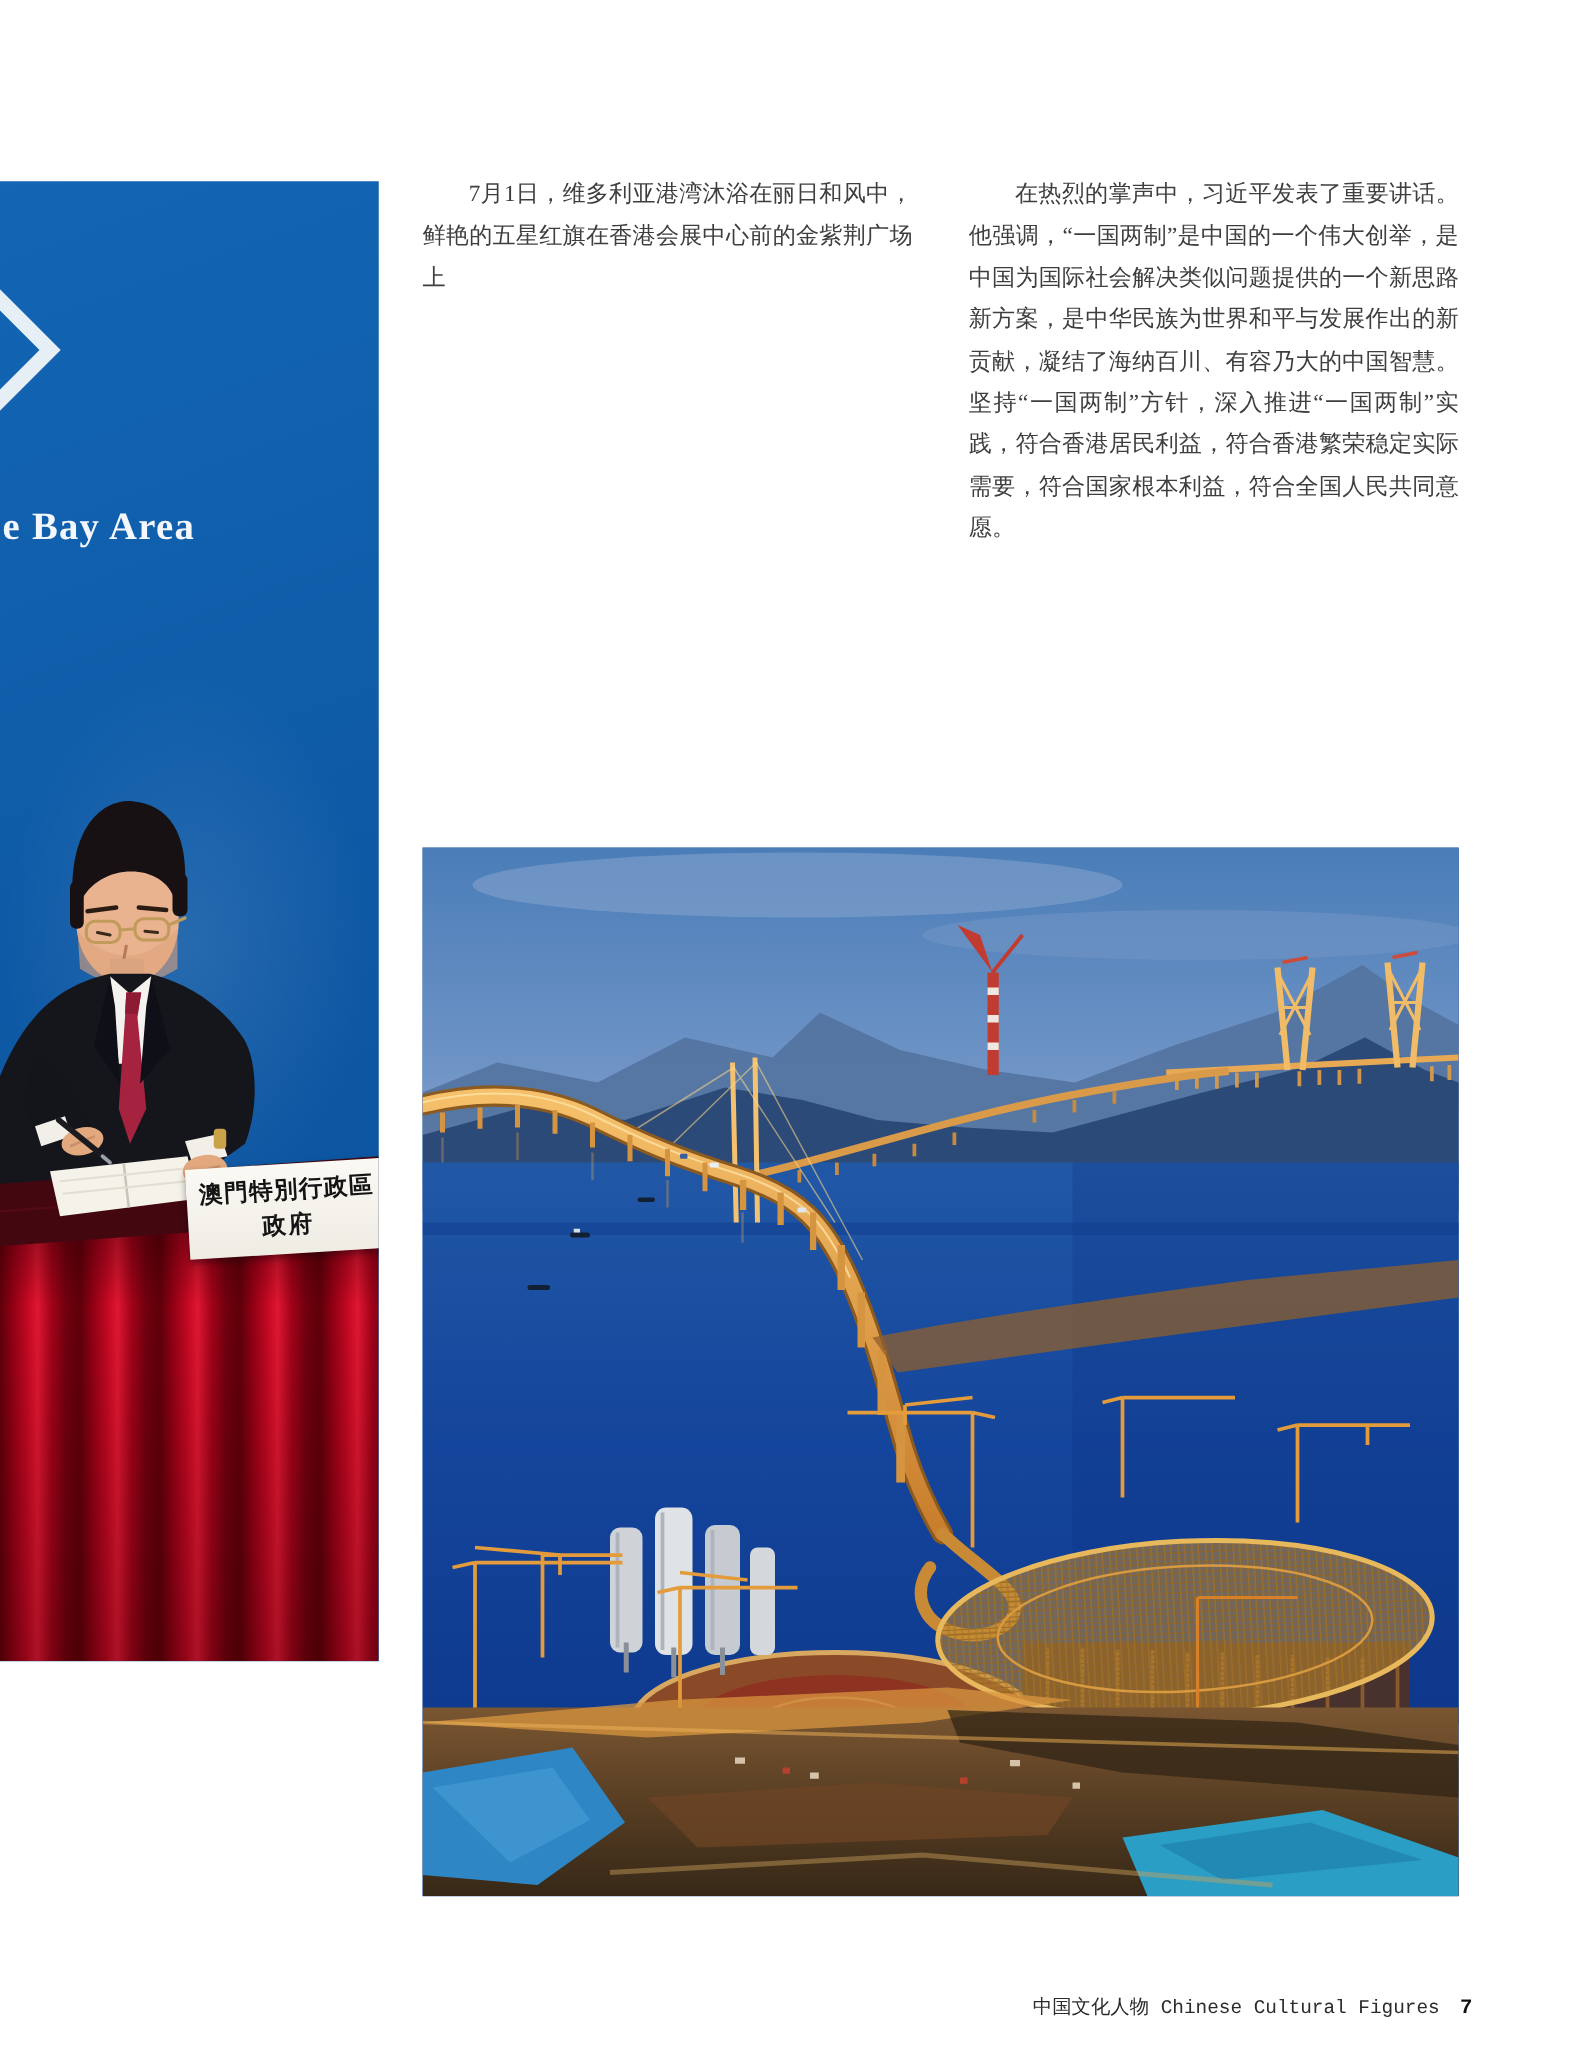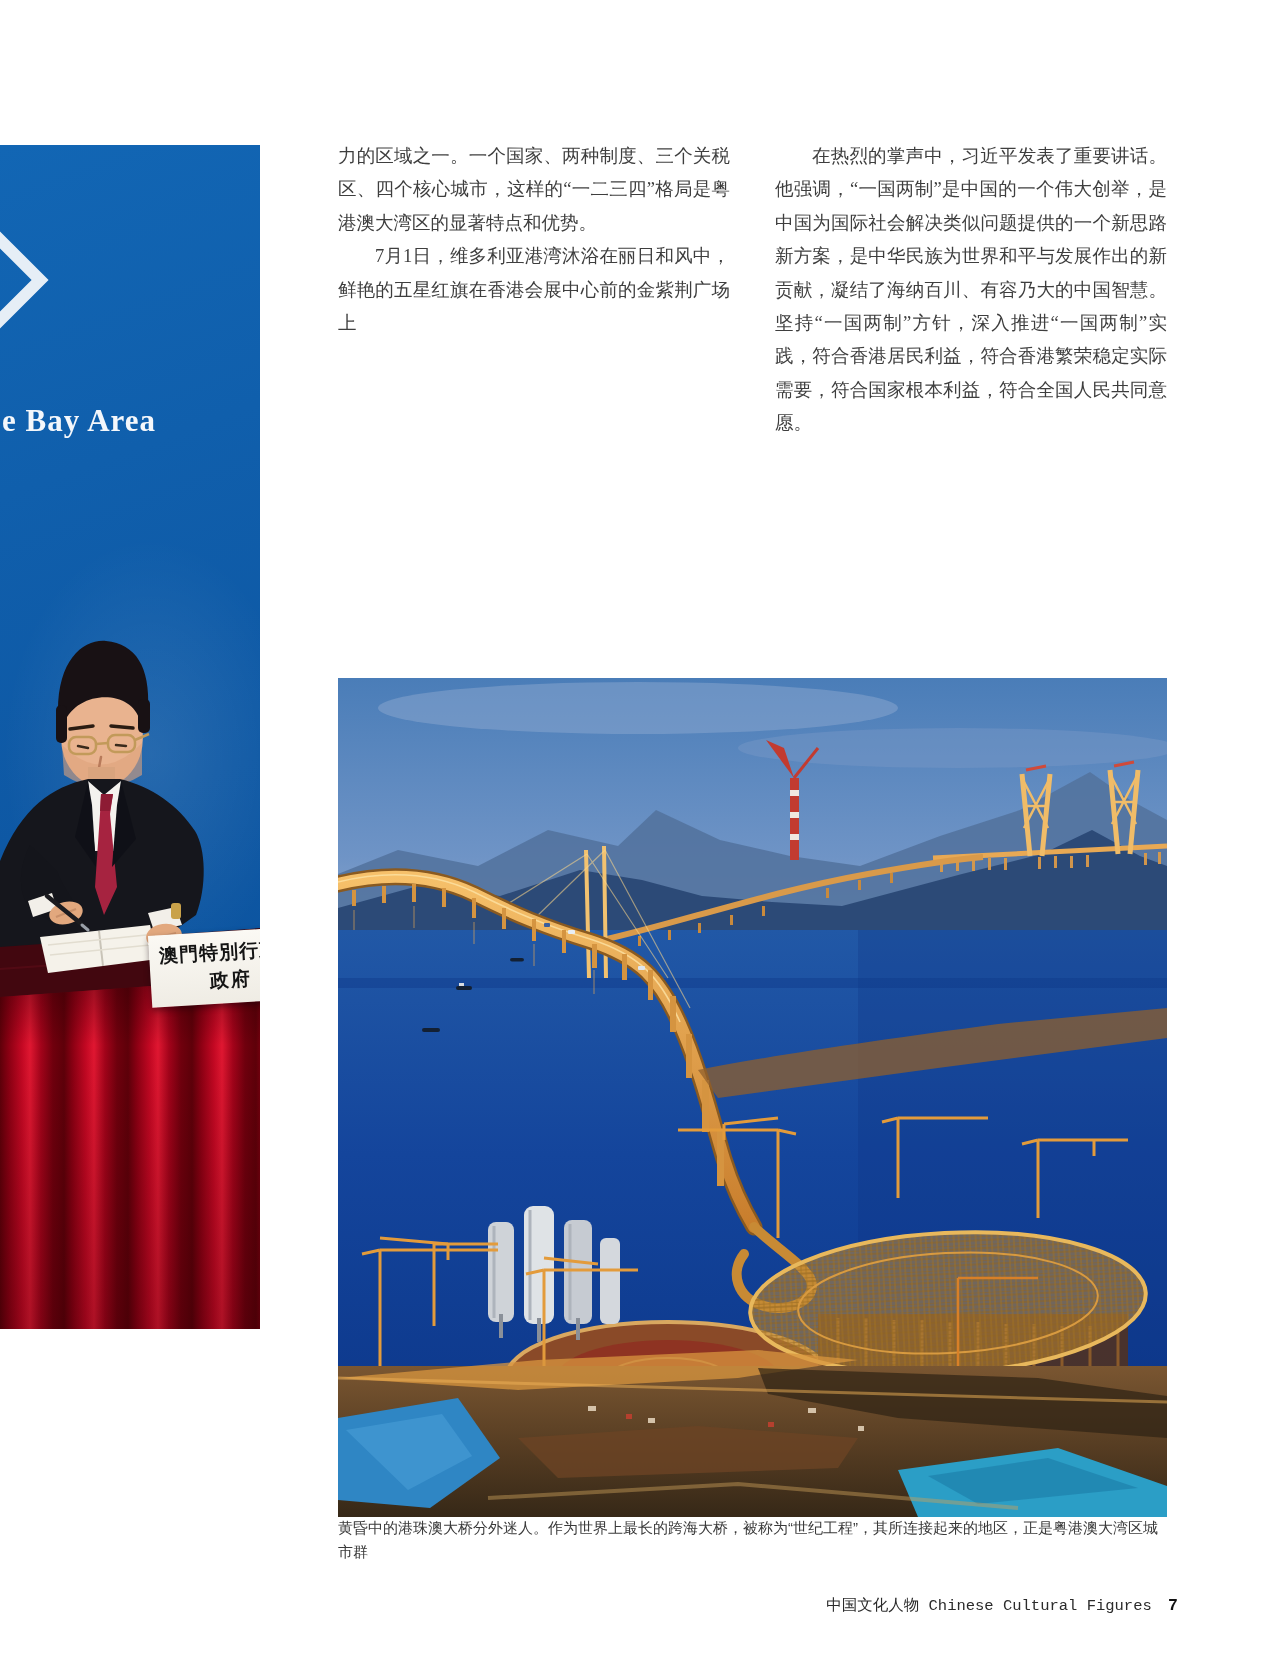--- a/index.html
+++ b/index.html
@@ -1,20 +1,20 @@
 <!DOCTYPE html>
 <html><head>
 <meta charset="utf-8">
 <style>
   html,body{margin:0;padding:0;background:#ffffff;}
   .page{position:relative;width:1270px;height:1654px;background:#ffffff;overflow:hidden;
         font-family:"Liberation Serif","DejaVu Serif",serif;}
 
   
-  .left-photo{position:absolute;left:0;top:145px;width:260px;height:1184px;overflow:hidden;
+  .left-photo{position:absolute;left:0;top:145px;width:303px;height:1184px;overflow:hidden;
               background:linear-gradient(160deg,#1266b4 0%,#0e58a4 55%,#0a4f9a 100%);}
   .lp-glow{position:absolute;left:-60px;top:300px;width:420px;height:620px;
            background:radial-gradient(closest-side,rgba(255,255,255,0.10),rgba(255,255,255,0) 70%);}
   .lp-diamond{position:absolute;left:-48px;top:95px;width:56px;height:56px;
               border:12px solid #f2f6fa;transform:rotate(45deg);opacity:.95;}
   .lp-baytext{position:absolute;left:2px;top:258px;color:#f4f7fb;font-weight:bold;
               font-size:31px;letter-spacing:1px;font-family:"Liberation Serif",serif;}
   .lp-man{position:absolute;left:0;top:0;width:303px;height:1184px;}
   .lp-velvet{position:absolute;left:0;top:830px;width:303px;height:354px;
              clip-path:polygon(0 22px,100% 0,100% 100%,0 100%);
@@ -114,21 +114,20 @@
     </svg>
 
     <div class="lp-velvet"></div>
     <div class="lp-sign">
       <div class="l1">澳門特別行政區</div>
       <div class="l2">政府</div>
     </div>
   </div>
 
   <div class="col col1">
-    <p>力的区域之一。一个国家、两种制度、三个关税区、四个核心城市，这样的“一二三四”格局是粤港澳大湾区的显著特点和优势。</p>
     <p class="ind">7月1日，维多利亚港湾沐浴在丽日和风中，鲜艳的五星红旗在香港会展中心前的金紫荆广场上</p>
   </div>
   <div class="col col2">
     <p class="ind">在热烈的掌声中，习近平发表了重要讲话。他强调，“一国两制”是中国的一个伟大创举，是中国为国际社会解决类似问题提供的一个新思路新方案，是中华民族为世界和平与发展作出的新贡献，凝结了海纳百川、有容乃大的中国智慧。坚持“一国两制”方针，深入推进“一国两制”实践，符合香港居民利益，符合香港繁荣稳定实际需要，符合国家根本利益，符合全国人民共同意愿。</p>
   </div>
 
   <div class="bridge-photo">
     <svg width="829" height="839" viewBox="0 0 829 839" xmlns="http://www.w3.org/2000/svg">
       <defs>
         <linearGradient id="sky" x1="0" y1="0" x2="0" y2="1">
@@ -327,21 +326,20 @@
             <rect x="520" y="748" width="6" height="5"></rect>
         </g>
         <g fill="#b5402e">
           <rect x="288" y="736" width="6" height="5"></rect>
             <rect x="430" y="744" width="6" height="5"></rect>
         </g>
       </g>
     </svg>
   </div>
 
-  <div class="caption">黄昏中的港珠澳大桥分外迷人。作为世界上最长的跨海大桥，被称为“世纪工程”，其所连接起来的地区，正是粤港澳大湾区城市群</div>
 
   <div class="footer">
     <span>中国文化人物</span>
     <span>Chinese Cultural Figures</span>
     <span class="pagenum">7</span>
   </div>
 
 </div>
 
 </body></html>

